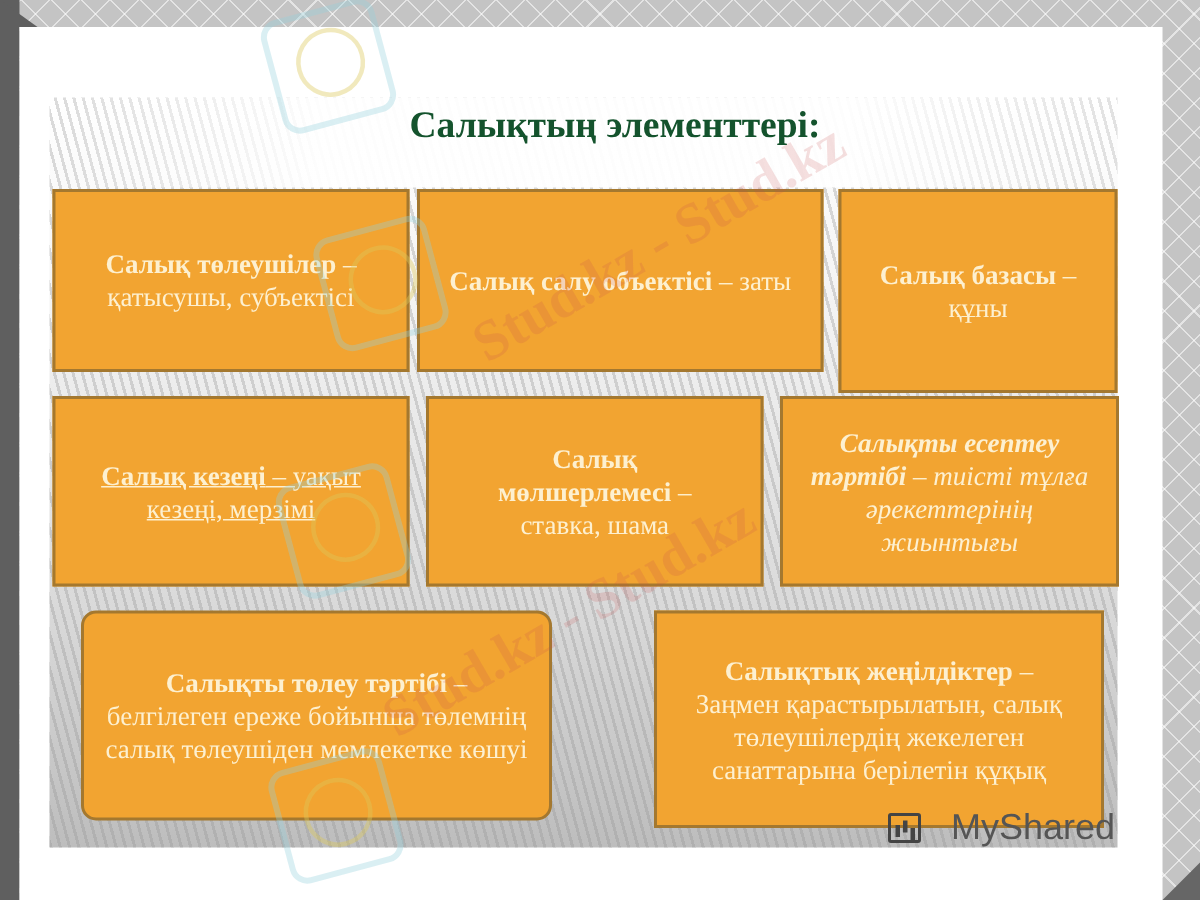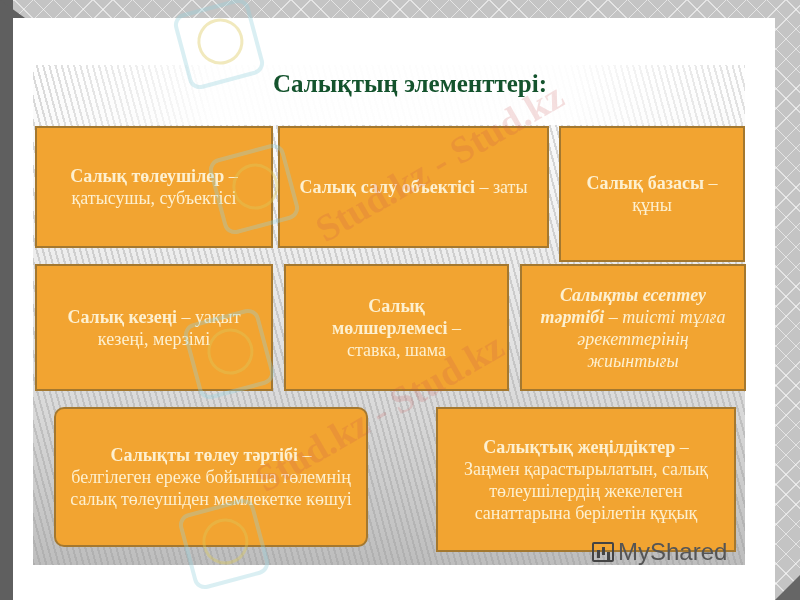--- a/index.html
+++ b/index.html
@@ -54,21 +54,21 @@
   .logo-mark {
     position:absolute; width:70px; height:70px; border:4px solid rgba(150,210,220,0.35);
     border-radius:12px; transform:rotate(-15deg); pointer-events:none;
   }
   .logo-mark::after {
     content:""; position:absolute; left:14px; top:10px; width:40px; height:40px;
     border-radius:50%; border:3px solid rgba(220,200,90,0.4);
   }
   .myshared {
     position:absolute; left:592px; top:538px; font-family:"Liberation Sans","DejaVu Sans",sans-serif;
-    font-size:24px; color:#555; display:flex; align-items:center; gap:4px;
+    font-size:24px; color:#555; display:flex; align-items:center; gap:20px;
   }
   .myshared-icon {
     width:22px; height:20px; border:2px solid #444; border-radius:2px; position:relative; box-sizing:border-box;
   }
   .myshared-icon::after {
     content:""; position:absolute; left:3px; bottom:2px; width:3px; height:8px; background:#444;
     box-shadow:5px -3px 0 #444, 10px 2px 0 #444;
   }
 </style>
 </head>
@@ -88,21 +88,21 @@
 <div class="box" style="left:35px;top:126px;width:238px;height:122px;">
   <div><span class="b">Салық төлеушілер</span><span class="n"> – қатысушы, субъектісі</span></div>
 </div>
 <div class="box" style="left:278px;top:126px;width:271px;height:122px;">
   <div><span class="b">Салық салу объектісі</span><span class="n"> – заты</span></div>
 </div>
 <div class="box" style="left:559px;top:126px;width:186px;height:136px;">
   <div><span class="b">Салық базасы</span><span class="n"> – құны</span></div>
 </div>
 
-<div class="box" style="left:35px;top:264px;width:238px;height:127px;">
+<div class="box" style="left:35px;top:264px;width:238px;height:127px;text-decoration:underline;">
   <div><span class="b">Салық кезеңі</span><span class="n"> – уақыт кезеңі, мерзімі</span></div>
 </div>
 <div class="box" style="left:284px;top:264px;width:225px;height:127px;padding:4px 32px;">
   <div><span class="b">Салық мөлшерлемесі</span><span class="n"> – ставка, шама</span></div>
 </div>
 <div class="box" style="left:520px;top:264px;width:226px;height:127px;font-style:italic;">
   <div><span class="b">Салықты есептеу тәртібі</span><span class="n"> – тиісті тұлға әрекеттерінің жиынтығы</span></div>
 </div>
 
 <div class="box" style="left:54px;top:407px;width:314px;height:140px;padding:4px 14px;border-radius:10px;">

